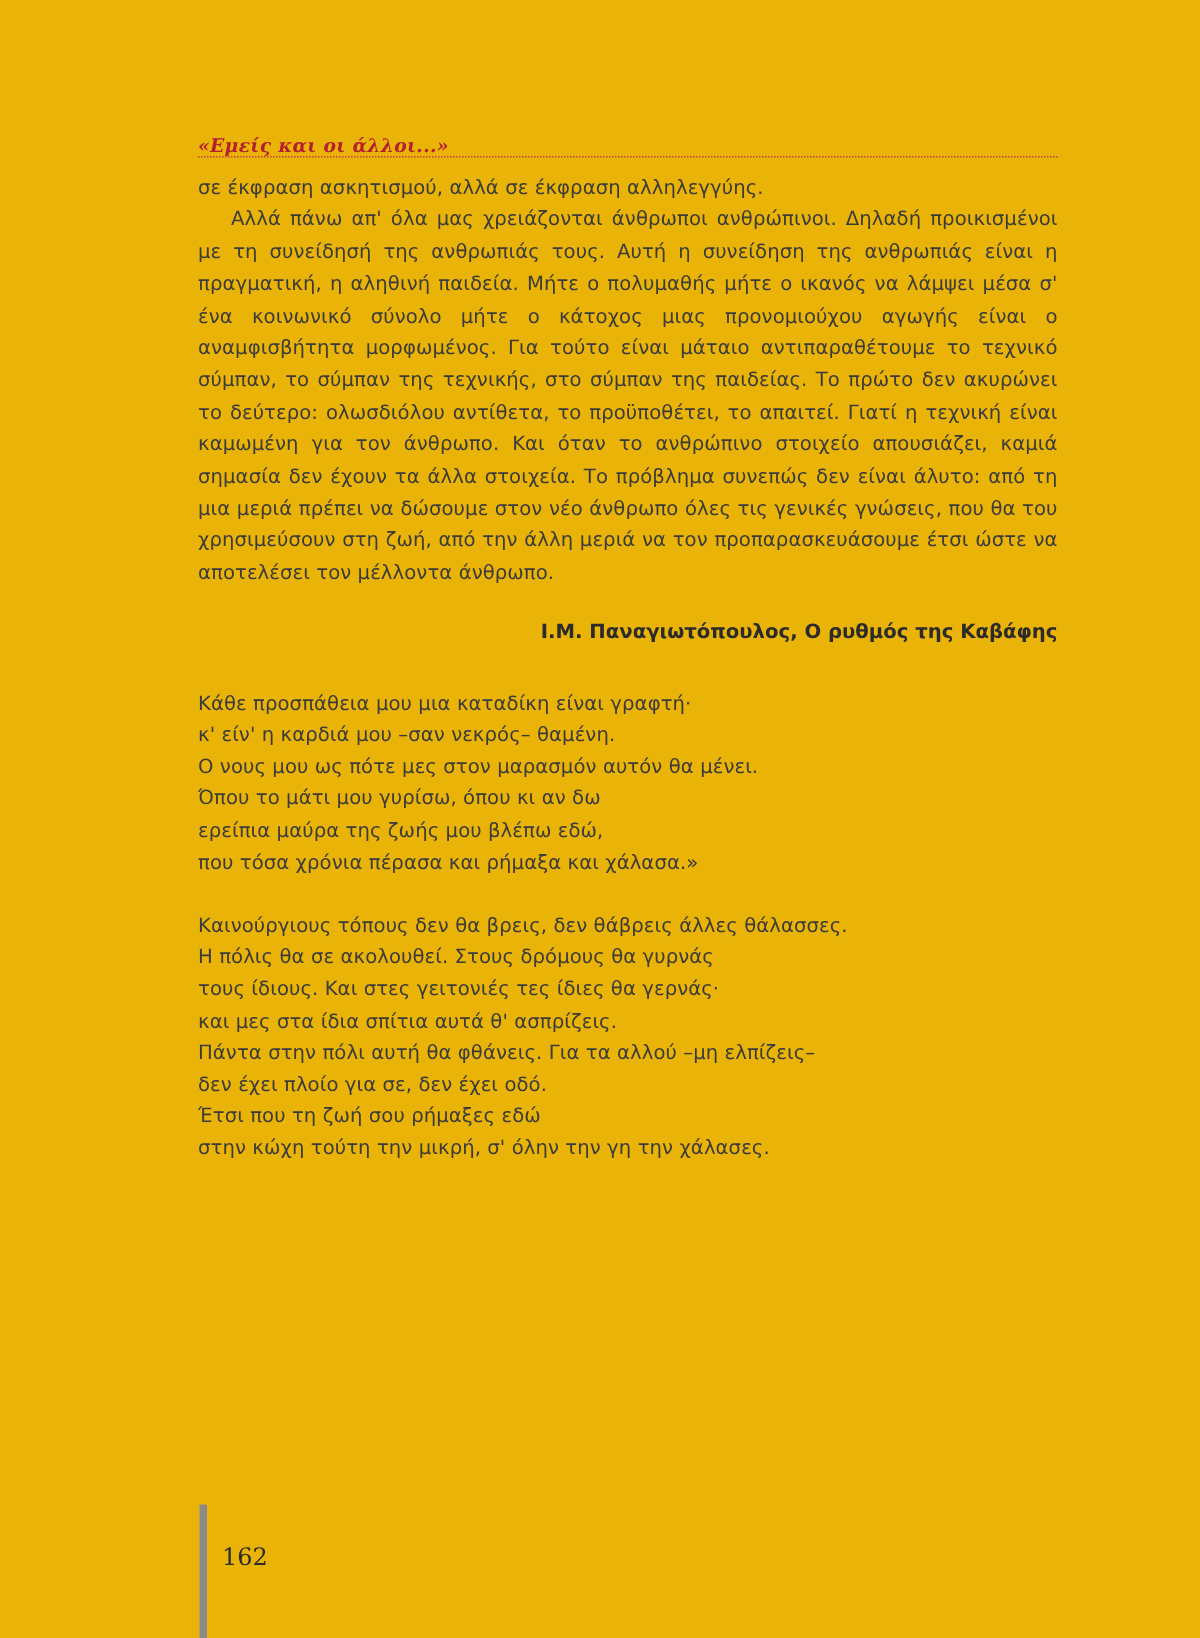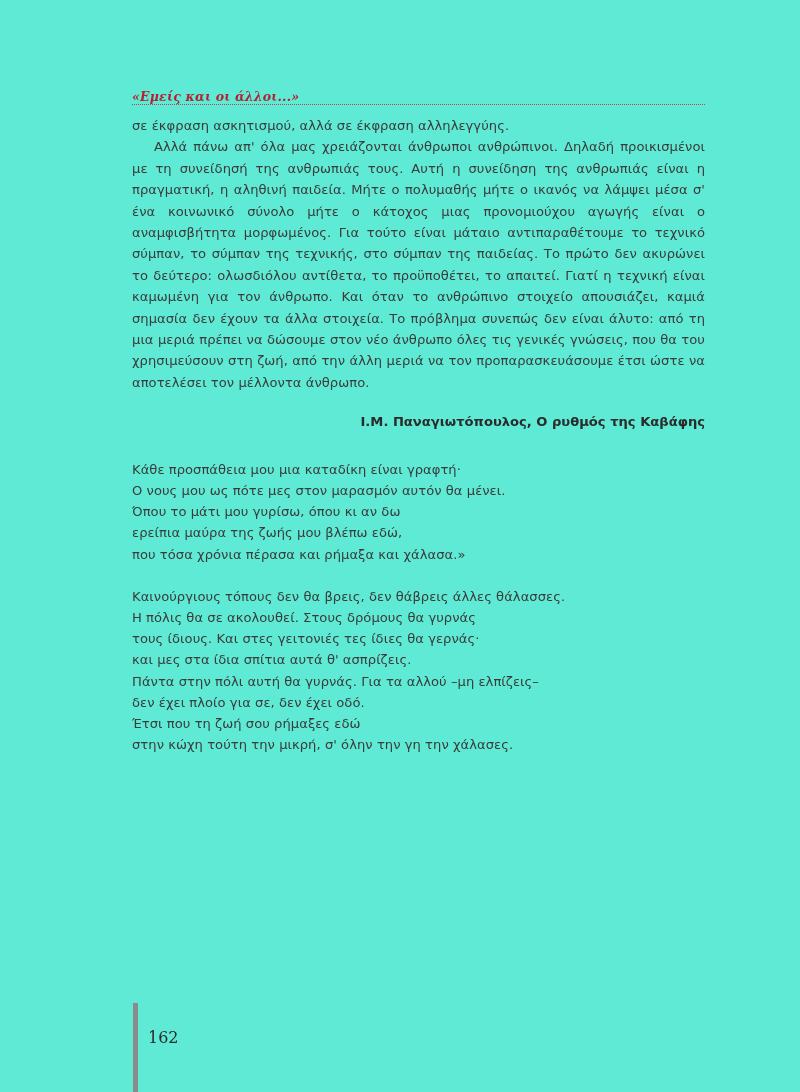--- a/index.html
+++ b/index.html
@@ -12,21 +12,21 @@
     height: 1092px;
     position: relative;
     font-family: "DejaVu Sans", sans-serif;
     overflow: hidden;
   }
 
   
   .page {
     position: absolute;
     inset: 0;
-    background: #5eead4;
+    background: #eab308;
   }
 
   
   .runhead {
     position: absolute;
     left: 132px;
     top: 86px;
     width: 573px;
     height: 22px;
   }
@@ -141,31 +141,32 @@
     <p class="body">σε έκφραση ασκητισμού, αλλά σε έκφραση αλληλεγγύης.</p>
 
     <p class="body indent">Αλλά πάνω απ' όλα μας χρειάζονται άνθρωποι ανθρώπινοι. Δηλαδή προικισμένοι με τη συνείδησή της ανθρωπιάς τους. Αυτή η συνείδηση της ανθρωπιάς είναι η πραγματική, η αληθινή παιδεία. Μήτε ο πολυμαθής μήτε ο ικανός να λάμψει μέσα σ' ένα κοινωνικό σύνολο μήτε ο κάτοχος μιας προνομιούχου αγωγής είναι ο αναμφισβήτητα μορφωμένος. Για τούτο είναι μάταιο αντιπαραθέτουμε το τεχνικό σύμπαν, το σύμπαν της τεχνικής, στο σύμπαν της παιδείας. Το πρώτο δεν ακυρώνει το δεύτερο: ολωσδιόλου αντίθετα, το προϋποθέτει, το απαιτεί. Γιατί η τεχνική είναι καμωμένη για τον άνθρωπο. Και όταν το ανθρώπινο στοιχείο απουσιάζει, καμιά σημασία δεν έχουν τα άλλα στοιχεία. Το πρόβλημα συνεπώς δεν είναι άλυτο: από τη μια μεριά πρέπει να δώσουμε στον νέο άνθρωπο όλες τις γενικές γνώσεις, που θα του χρησιμεύσουν στη ζωή, από την άλλη μεριά να τον προπαρασκευάσουμε έτσι ώστε να αποτελέσει τον μέλλοντα άνθρωπο.</p>
 
     <div class="attrib">Ι.Μ. Παναγιωτόπουλος, Ο ρυθμός της Καβάφης</div>
 
 
     <div class="poem">
       <div class="stanza" id="stanza-0">
           <div class="verse">Κάθε προσπάθεια μου μια καταδίκη είναι γραφτή·</div>
+          <div class="verse">κ' είν' η καρδιά μου –σαν νεκρός– θαμένη.</div>
           <div class="verse">Ο νους μου ως πότε μες στον μαρασμόν αυτόν θα μένει.</div>
           <div class="verse">Όπου το μάτι μου γυρίσω, όπου κι αν δω</div>
           <div class="verse">ερείπια μαύρα της ζωής μου βλέπω εδώ,</div>
           <div class="verse">που τόσα χρόνια πέρασα και ρήμαξα και χάλασα.»</div>
         </div>
       <div class="stanza" id="stanza-1">
           <div class="verse">Καινούργιους τόπους δεν θα βρεις, δεν θάβρεις άλλες θάλασσες.</div>
           <div class="verse">Η πόλις θα σε ακολουθεί. Στους δρόμους θα γυρνάς</div>
           <div class="verse">τους ίδιους. Και στες γειτονιές τες ίδιες θα γερνάς·</div>
           <div class="verse">και μες στα ίδια σπίτια αυτά θ' ασπρίζεις.</div>
-          <div class="verse">Πάντα στην πόλι αυτή θα γυρνάς. Για τα αλλού –μη ελπίζεις–</div>
+          <div class="verse">Πάντα στην πόλι αυτή θα φθάνεις. Για τα αλλού –μη ελπίζεις–</div>
           <div class="verse">δεν έχει πλοίο για σε, δεν έχει οδό.</div>
           <div class="verse">Έτσι που τη ζωή σου ρήμαξες εδώ</div>
           <div class="verse">στην κώχη τούτη την μικρή, σ' όλην την γη την χάλασες.</div>
         </div>
     </div>
 
   </div>
 
   <div class="folio-bar" style="background: rgb(139, 139, 139);"></div>
   <div class="folio-num">162</div>

